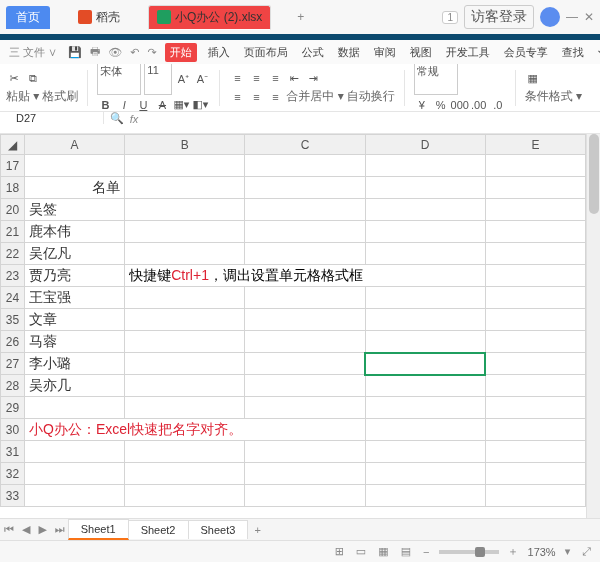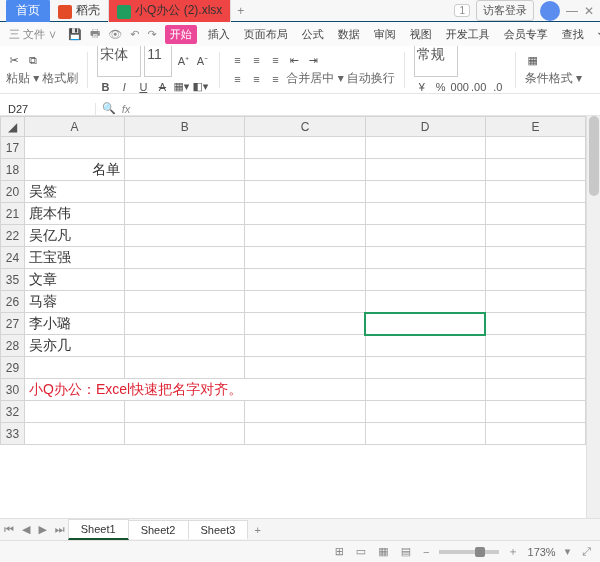--- a/index.html
+++ b/index.html
@@ -1,48 +1,48 @@
 <!DOCTYPE html>
 <html><head>
 <meta charset="utf-8">
 <style>
   * { box-sizing: border-box; }
   html, body { margin: 0; padding: 0; font-family: "Microsoft YaHei", "SimSun", sans-serif; font-size: 12px; background: #f5f5f5; color: #333; }
   .app { width: 600px; height: 562px; display: flex; flex-direction: column; background: #fff; }
   
-  .titlebar { display: flex; align-items: center; height: 22px; background: #f7f7f7; border-bottom: 1px solid #0c4a6e; padding: 0 6px; gap: 0; }
+  .titlebar { display: flex; align-items: center; height: 40px; background: #f7f7f7; border-bottom: 6px solid #0c4a6e; padding: 0 6px; gap: 20px; }
   .tab-home { background: #4d8af0; color: #fff; padding: 3px 10px; border-radius: 3px 3px 0 0; font-size: 12px; }
-  .tab-doc { display: flex; align-items: flex-end; gap: 4px; padding: 3px 8px; border-radius: 3px 3px 0 0; font-size: 12px; }
+  .tab-doc { display: flex; align-items: center; gap: 4px; padding: 3px 8px; border-radius: 3px 3px 0 0; font-size: 12px; }
   .tab-doc.active { background: #ef4444; border: 1px solid #ddd; border-bottom-color: #fff; }
   .doc-icon { width: 14px; height: 14px; display: inline-block; border-radius: 2px; }
   .doc-icon.red { background: #e34c26; }
   .doc-icon.green { background: #1f9e5f; }
   .tab-add { padding: 0 6px; color: #888; cursor: pointer; }
   .spacer { flex: 1; }
   .win-btns { display: flex; gap: 6px; align-items: center; color: #888; }
-  .login-btn { border: 1px solid #ccc; border-radius: 3px; padding: 2px 6px; font-size: 11px; color: #555; }
+  .login-btn { border: 1px solid #ccc; border-radius: 3px; padding: 2px 6px; font-size: 14px; color: #555; }
   .avatar { width: 20px; height: 20px; border-radius: 50%; background: #5b8def; display: inline-block; }
   
   .menubar { display: flex; align-items: center; height: 24px; padding: 0 6px; gap: 8px; font-size: 11px; color: #444; background: #fafafa; }
   .menubar .mitem { padding: 2px 3px; cursor: pointer; white-space: nowrap; }
-  .menubar .mitem.active { background: #ec4899; color: #fff; border-radius: 2px; padding: 2px 5px; }
+  .menubar .mitem.active { background: #ef4444; color: #fff; border-radius: 2px; padding: 2px 5px; }
   .menubar .micon { color: #888; }
   .menubar .right { margin-left: auto; display: flex; gap: 6px; align-items: center; }
   
   .ribbon { display: flex; align-items: center; height: 48px; padding: 2px 6px; gap: 6px; background: #fff; border-bottom: 1px solid #e5e5e5; font-size: 11px; color: #555; overflow: hidden; }
   .rgroup { display: flex; flex-direction: column; gap: 2px; }
   .rrow { display: flex; align-items: center; gap: 3px; }
   .ricon { width: 16px; height: 16px; display: inline-flex; align-items: center; justify-content: center; color: #555; }
   .rsep { width: 1px; height: 36px; background: #e5e5e5; margin: 0 3px; }
   .rlabel { font-size: 12px; color: #666; }
-  .font-sel { border: 1px solid #ccc; height: 32px; font-size: 14px; padding: 0 2px; background: #fff; }
+  .font-sel { border: 1px solid #ccc; height: 32px; font-size: 11px; padding: 0 2px; background: #fff; }
   .font-sel.name { width: 44px; }
   .font-sel.size { width: 28px; }
   
-  .fbar { display: flex; align-items: flex-end; height: 22px; border-bottom: 1px solid #e5e5e5; background: #fff; }
+  .fbar { display: flex; align-items: flex-start; height: 22px; border-bottom: 1px solid #e5e5e5; background: #fff; padding-left: 8px; }
   .namebox { width: 96px; border-right: 1px solid #e5e5e5; padding: 0 8px; font-size: 11px; color: #333; }
   .fx-icons { display: flex; align-items: center; gap: 6px; padding: 0 6px; color: #888; font-size: 11px; }
   .fx-input { flex: 1; padding: 0 4px; font-size: 11px; }
   
   .sheet { flex: 1; display: flex; overflow: hidden; background: #fff; position: relative; }
   .grid-wrap { flex: 1; overflow: auto; }
   table.grid { border-collapse: collapse; width: 100%; }
   table.grid th, table.grid td { border: 1px solid #d4d4d4; font-size: 14px; }
   table.grid th { background: #f0f0f0; font-weight: normal; color: #555; font-size: 12px; }
   table.grid .corner { width: 24px; height: 20px; background: #f0f0f0; }
@@ -52,21 +52,21 @@
   .colA { width: 100px; } .colB { width: 120px; } .colC { width: 120px; } .colD { width: 120px; } .colE { width: 100px; }
   td.sel { outline: 2px solid #1f9e5f; outline-offset: -1px; background: #fff; }
   .hint-text .black { color: #000; }
   .hint-text .red { color: #d23; }
   .footer-text { color: #d23; }
   .center-text { text-align: right; }
   
   .sheettabs { display: flex; align-items: center; height: 22px; border-top: 1px solid #e0e0e0; background: #f5f5f5; font-size: 11px; }
   .sheettabs .navbtn { padding: 0 4px; color: #888; cursor: pointer; }
   .sheettabs .stab { padding: 3px 12px; border: 1px solid #ddd; border-bottom: none; background: #fff; margin-left: -1px; cursor: pointer; }
-  .sheettabs .stab.active { border-bottom: 2px solid #14532d; }
+  .sheettabs .stab.active { border-bottom: 2px solid #f97316; }
   .sheettabs .addtab { padding: 0 6px; color: #888; cursor: pointer; }
   
   .statusbar { display: flex; align-items: center; height: 22px; border-top: 1px solid #e0e0e0; background: #f7f7f7; font-size: 11px; color: #666; padding: 0 6px; gap: 6px; }
   .statusbar .sicon { color: #888; padding: 0 3px; cursor: pointer; }
   .zoom-slider { width: 60px; height: 4px; background: #ccc; position: relative; display: inline-block; }
   .zoom-slider .knob { position: absolute; top: -3px; left: 60%; width: 10px; height: 10px; background: #888; border-radius: 2px; }
   .vscroll { width: 14px; background: #f0f0f0; border-left: 1px solid #e0e0e0; position: relative; }
   .vscroll .thumb { position: absolute; top: 0; left: 2px; width: 10px; height: 80px; background: #c8c8c8; border-radius: 5px; }
 </style>
 </head>
@@ -242,20 +242,28 @@
             </tr>
         <tr>
               <th class="rowh">22</th>
               <td class="cell">吴亿凡</td>
               <td class="cell"></td>
               <td class="cell"></td>
               <td class="cell"></td>
               <td class="cell"></td>
             </tr>
         <tr>
+              <th class="rowh">23</th>
+              <td class="cell">贾乃亮</td>
+          <td class="cell hint-text" colspan="3" style="border-right:1px solid #d4d4d4;">
+            <span class="black">快捷键</span><span class="red">Ctrl+1</span><span class="black">，调出设置单元格格式框</span>
+          </td>
+          <td class="cell"></td>
+            </tr>
+        <tr>
               <th class="rowh">24</th>
               <td class="cell">王宝强</td>
               <td class="cell"></td>
               <td class="cell"></td>
               <td class="cell"></td>
               <td class="cell"></td>
             </tr>
         <tr>
               <th class="rowh">35</th>
               <td class="cell">文章</td>
@@ -292,20 +300,28 @@
               <th class="rowh">29</th>
               <td class="cell"></td>
               <td class="cell"></td>
               <td class="cell"></td>
               <td class="cell"></td>
               <td class="cell"></td>
             </tr>
         <tr>
               <th class="rowh">30</th>
               <td class="cell footer-text" colspan="3">小Q办公：Excel快速把名字对齐。</td>
+              <td class="cell"></td>
+              <td class="cell"></td>
+            </tr>
+        <tr>
+              <th class="rowh">31</th>
+              <td class="cell"></td>
+              <td class="cell"></td>
+              <td class="cell"></td>
               <td class="cell"></td>
               <td class="cell"></td>
             </tr>
         <tr>
               <th class="rowh">32</th>
               <td class="cell"></td>
               <td class="cell"></td>
               <td class="cell"></td>
               <td class="cell"></td>
               <td class="cell"></td>

